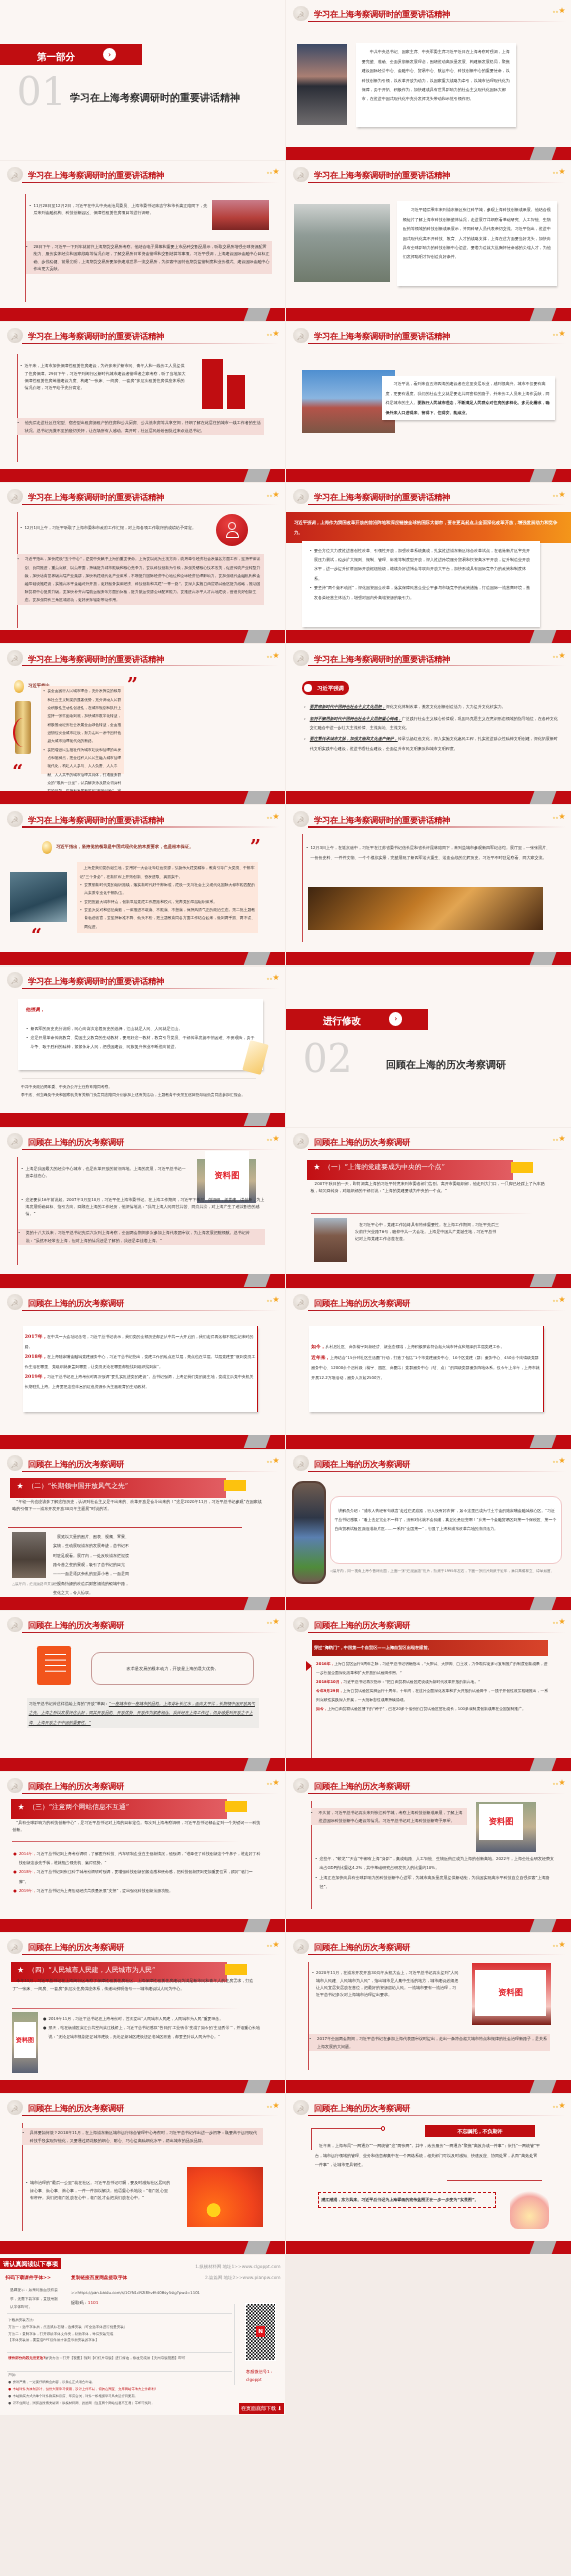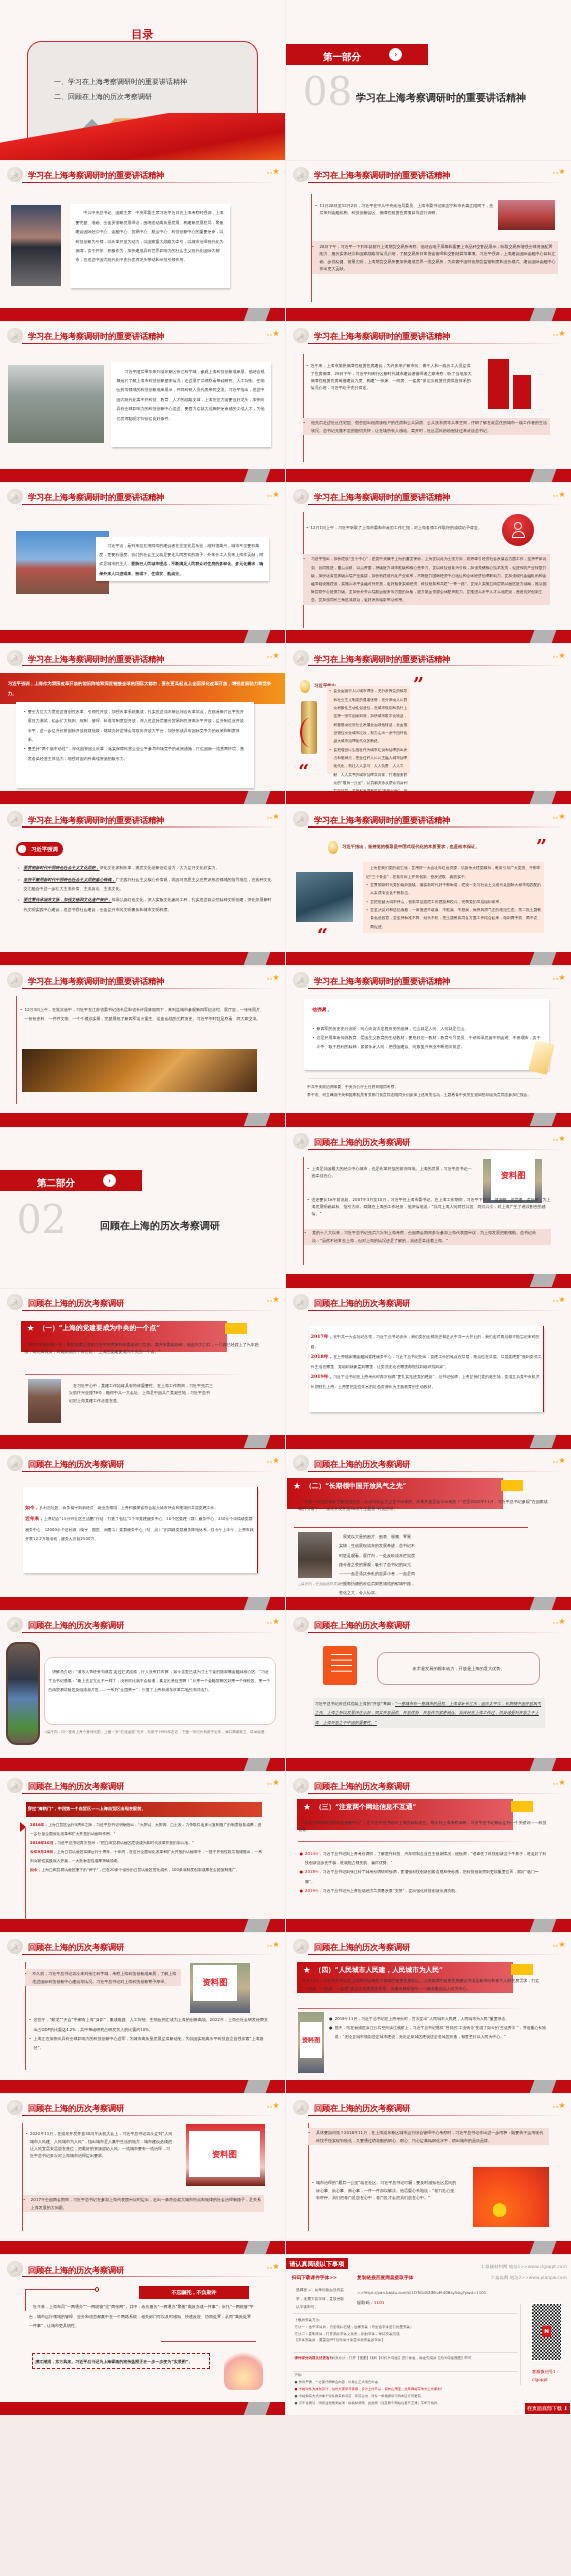--- a/index.html
+++ b/index.html
@@ -45,50 +45,38 @@
 .ribbon-bottom{position:absolute;left:0;right:0;bottom:0;height:47px;background:linear-gradient(170deg,transparent 0 30%,#e5241f 31%,#c00d11 70%,#f05a1a 100%)}
 .gate{position:absolute;left:50%;bottom:16.7px;width:78px;height:25px;margin-left:-39px;background:linear-gradient(180deg,#e8ad6a 0 30%,#b3281f 31%,#962019 100%);clip-path:polygon(15% 0,85% 0,100% 45%,100% 100%,0 100%,0 45%)}
 .mount{position:absolute;bottom:19.5px;width:0;height:0;border-left:22px solid transparent;border-right:22px solid transparent;border-bottom:22px solid #9aa3ac}
 .framebox{position:absolute;left:27px;right:27px;top:41px;bottom:22px;background:#ebe8e6;border:0.8px solid #d22a2e;border-bottom:none;border-radius:14.5px 14.5px 0 0}
 
 .sec-bar{position:absolute;left:0;top:44px;width:142px;height:21px;background:#c00d11;color:#fff;font-size:9.5px;font-weight:bold;padding:3.9px 0 0 37px;font-family:"DejaVu Serif","Liberation Serif",serif}
 .sec-circ{position:absolute;left:103px;top:3.9px;width:13.3px;height:13.3px;border-radius:50%;background:#fff;color:#c00d11;font-size:7.8px;text-align:center;line-height:13.3px}
 .sec-num{position:absolute;left:16.7px;top:72px;font-size:39px;color:#d8d5d3;font-family:"DejaVu Serif","Liberation Serif",serif;line-height:1}
 .sec-title{position:absolute;left:70px;top:89px;font-size:10px;font-weight:bold;color:#333;font-family:"DejaVu Serif","Liberation Serif",serif}
 
-.subbar{position:absolute;height:31px;background:linear-gradient(90deg,#c20f13,#e25e63);color:#fff;font-weight:bold;font-size:6.7px;padding:1.7px 0 0 6.7px;font-family:"DejaVu Serif","Liberation Serif",serif}
+.subbar{position:absolute;height:20px;background:linear-gradient(90deg,#c20f13,#e25e63);color:#fff;font-weight:normal;font-size:6.7px;padding:1.7px 0 0 6.7px;font-family:"DejaVu Serif","Liberation Serif",serif}
 .subbar .yb{position:absolute;right:-20px;top:2.2px;width:22px;height:11px;background:#fdc20e}
 .quote{position:absolute;font-size:19px;font-weight:bold;color:#c00d11;line-height:1;font-family:"DejaVu Serif","Liberation Serif",serif}
 .pill{position:absolute;height:13.3px;border-radius:6.7px;background:#c00d11;color:#fff;font-size:5.3px;font-weight:bold;padding:2.2px 5.6px 0 15.6px}
 .pill:before{content:"";position:absolute;left:2.8px;top:2.8px;width:7.8px;height:7.8px;border-radius:50%;background:#fff}
 .gold-dot{position:absolute;width:10px;height:12.2px;border-radius:50%;background:radial-gradient(circle at 40% 35%,#fff6d0,#f3c55f 60%,#d69a20)}
 .u{text-decoration:underline;font-style:italic;font-weight:bold}
 </style>
 </head>
 <body>
 
 <div class="grid">
 
 
-  <div class="slide">
-    <div class="serif" style="position:absolute;left:0;right:0;top:25px;text-align:center;font-size:11px;font-weight:bold;color:#c0171b">目录</div>
-    <div class="framebox"></div>
-    <div style="position:absolute;left:54px;top:75px;font-size:7px;line-height:2.1">
-      <div>一、学习在上海考察调研时的重要讲话精神</div>
-      <div>二、回顾在上海的历次考察调研</div>
-    </div>
-    <div class="mount" style="left:70px"></div>
-    <div class="mount" style="left:172px"></div>
-    <div class="gate"></div>
-    <div class="ribbon-bottom"></div>
-  </div>
 
   <div class="slide">
     <div class="sec-bar"><span>第一部分</span><span class="sec-circ">›</span></div>
-    <div class="sec-num">08</div>
+    <div class="sec-num">01</div>
     <div class="sec-title">学习在上海考察调研时的重要讲话精神</div>
   </div>
 
   <div class="slide">
     <div class="hdr">
         <div class="emblem"></div>
         <div class="hdr-title">学习在上海考察调研时的重要讲话精神</div>
         <div class="hdr-line"></div>
         <div class="stars"><small>★★</small>★</div>
       </div>
@@ -271,21 +259,21 @@
     <div style="position:absolute;left:246px;top:75px;width:19px;height:31px;background:linear-gradient(135deg,#fff3d7,#f6c967);transform:rotate(15deg);border-radius:1.7px"></div>
     <div style="position:absolute;left:22px;top:111px;width:234px;height:1.1px;background:#e8e2de"></div>
     <div style="position:absolute;left:21px;top:116px;width:239px;font-size:3.8px;line-height:2.2">
       <div>中共中央政治局常委、中央办公厅主任蔡奇陪同考察。</div>
       <div>李干杰、何立峰及中央和国家机关有关部门负责同志陪同分别参加上述有关活动，主题教育中央第五巡回指导组负责同志参加汇报会。</div>
     </div>
     <div class="foot"></div>
   </div>
 
   <div class="slide">
-    <div class="sec-bar" style="top:42px"><span>第二部分</span><span class="sec-circ">›</span></div>
+    <div class="sec-bar" style="top:42px"><span>进行修改</span><span class="sec-circ">›</span></div>
     <div class="sec-num">02</div>
     <div class="sec-title" style="left:100px">回顾在上海的历次考察调研</div>
   </div>
 
   <div class="slide">
     <div class="hdr">
         <div class="emblem"></div>
         <div class="hdr-title">回顾在上海的历次考察调研</div>
         <div class="hdr-line"></div>
         <div class="stars"><small>★★</small>★</div>
@@ -343,21 +331,21 @@
     <div class="foot"></div>
   </div>
 
   <div class="slide">
     <div class="hdr">
         <div class="emblem"></div>
         <div class="hdr-title">回顾在上海的历次考察调研</div>
         <div class="hdr-line"></div>
         <div class="stars"><small>★★</small>★</div>
       </div>
-    <div class="subbar" style="left:1px;top:28px;width:216px"><span>★</span>&nbsp;&nbsp;<span>（二）“长期领中国开放风气之先”</span><span class="yb"></span></div>
+    <div class="subbar" style="left:10px;top:28px;width:216px"><span>★</span>&nbsp;&nbsp;<span>（二）“长期领中国开放风气之先”</span><span class="yb"></span></div>
     <div style="position:absolute;left:12.2px;top:48px;width:251px;text-indent:1em">“年轻一代也应该多了解这段历史，认识到社会主义是干出来的、改革开放是奋斗出来的！”这是2020年11月，习近平总书记参观“在国家战略的引领下——浦东开发开放30周年主题展”时说的话。</div>
     <div style="position:absolute;left:7.8px;top:77px;width:234px;height:0.6px;background:#c43a3e"></div>
     <div class="photo ph-exhibit" style="left:12.2px;top:82px;width:34px;height:46px"></div>
     <div style="position:absolute;left:53px;top:82px;width:76px;width:77px;text-indent:1em;font-size:4px;line-height:2.35;width:78px;width:78px"><span>展览以大量的图片、图表、视频、置景、实物，生动展现浦东的发展奇迹，总书记不时驻足观看。展厅内，一处反映浦东烂泥渡路今昔之变的景观，吸引了总书记的目光——一面是逼仄杂乱的里弄小巷，一面是同一视角拍摄的改造后财富涌流的银城中路，变化之大，令人惊叹。</span></div>
     <div style="position:absolute;left:12.2px;top:131px;font-size:3.6px;color:#888">△展厅内，烂泥渡路置景展区。</div>
     <div class="foot"></div>
   </div>
 
   <div class="slide">
     <div class="hdr">

